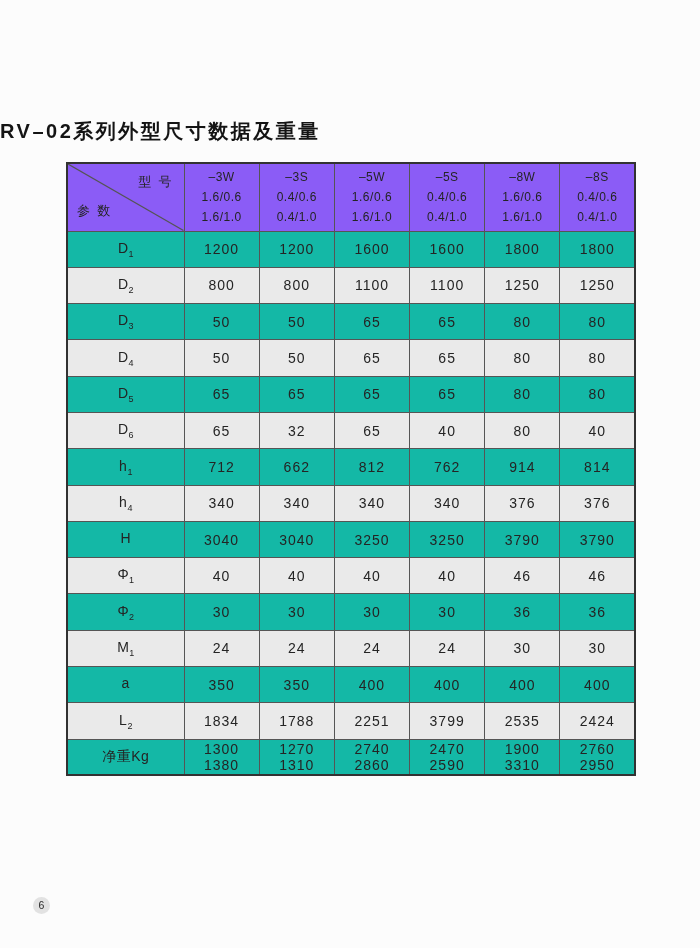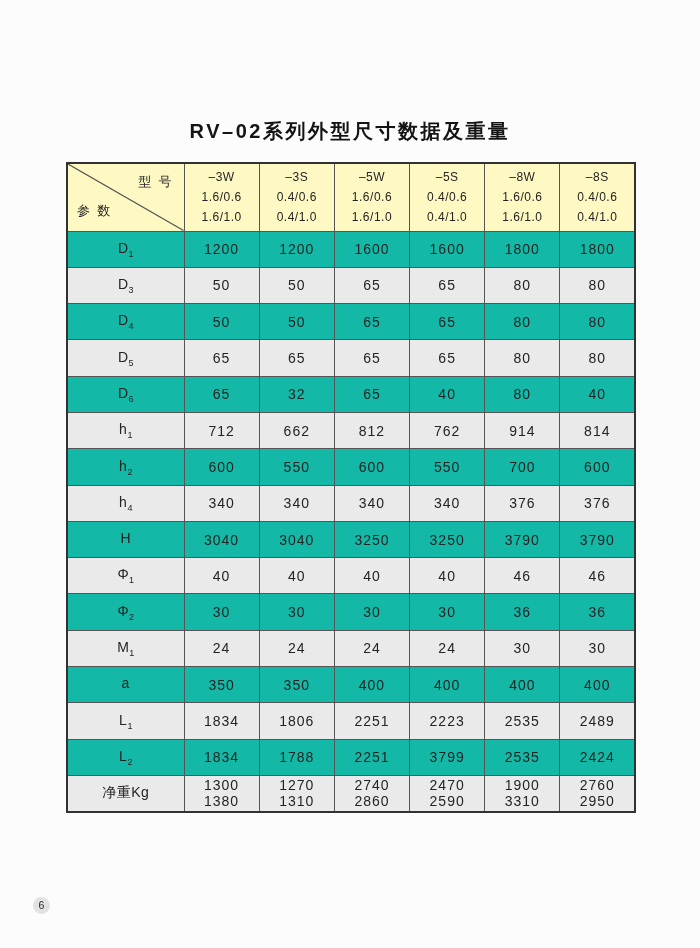--- a/index.html
+++ b/index.html
@@ -13,21 +13,20 @@
     width: 700px;
     height: 948px;
     background: #fcfcfc;
     overflow: hidden;
   }
   .page-title {
     position: absolute;
     top: 118px;
     left: 0;
     width: 100%;
-    text-align: center;
     font-size: 20px;
     font-weight: bold;
     color: #141414;
     letter-spacing: 2.5px;
   }
   .table-wrap {
     position: absolute;
     left: 66px;
     top: 162px;
     width: 568px;
@@ -40,21 +39,21 @@
     background: #ffffff;
   }
   table.spec th, table.spec td {
     border: 1px solid #555555;
     text-align: center;
     vertical-align: middle;
     color: #242424;
     overflow: hidden;
   }
   thead tr { height: 68px; }
-  thead th { background: #fef9c3; font-weight: normal; }
+  thead th { background: #8b5cf6; font-weight: normal; }
   th.model-head {
     font-size: 12px;
     line-height: 20px;
     white-space: pre-line;
     letter-spacing: 0.5px;
   }
   th.corner {
     position: relative;
     padding: 0;
   }
@@ -154,20 +153,29 @@
           <tr>
             <td class="param-label"><span>D</span><sub>1</sub></td>
             <td class="value-cell">1200</td>
             <td class="value-cell">1200</td>
             <td class="value-cell">1600</td>
             <td class="value-cell">1600</td>
             <td class="value-cell">1800</td>
             <td class="value-cell">1800</td>
           </tr>
           <tr>
+            <td class="param-label"><span>D</span><sub>2</sub></td>
+            <td class="value-cell">800</td>
+            <td class="value-cell">800</td>
+            <td class="value-cell">1100</td>
+            <td class="value-cell">1100</td>
+            <td class="value-cell">1250</td>
+            <td class="value-cell">1250</td>
+          </tr>
+          <tr>
             <td class="param-label"><span>D</span><sub>3</sub></td>
             <td class="value-cell">50</td>
             <td class="value-cell">50</td>
             <td class="value-cell">65</td>
             <td class="value-cell">65</td>
             <td class="value-cell">80</td>
             <td class="value-cell">80</td>
           </tr>
           <tr>
             <td class="param-label"><span>D</span><sub>4</sub></td>
@@ -199,29 +207,20 @@
           <tr>
             <td class="param-label"><span>h</span><sub>1</sub></td>
             <td class="value-cell">712</td>
             <td class="value-cell">662</td>
             <td class="value-cell">812</td>
             <td class="value-cell">762</td>
             <td class="value-cell">914</td>
             <td class="value-cell">814</td>
           </tr>
           <tr>
-            <td class="param-label"><span>h</span><sub>2</sub></td>
-            <td class="value-cell">600</td>
-            <td class="value-cell">550</td>
-            <td class="value-cell">600</td>
-            <td class="value-cell">550</td>
-            <td class="value-cell">700</td>
-            <td class="value-cell">600</td>
-          </tr>
-          <tr>
             <td class="param-label"><span>h</span><sub>4</sub></td>
             <td class="value-cell">340</td>
             <td class="value-cell">340</td>
             <td class="value-cell">340</td>
             <td class="value-cell">340</td>
             <td class="value-cell">376</td>
             <td class="value-cell">376</td>
           </tr>
           <tr>
             <td class="param-label"><span>H</span><sub></sub></td>
@@ -260,29 +259,20 @@
             <td class="value-cell">30</td>
           </tr>
           <tr>
             <td class="param-label"><span>a</span><sub></sub></td>
             <td class="value-cell">350</td>
             <td class="value-cell">350</td>
             <td class="value-cell">400</td>
             <td class="value-cell">400</td>
             <td class="value-cell">400</td>
             <td class="value-cell">400</td>
-          </tr>
-          <tr>
-            <td class="param-label"><span>L</span><sub>1</sub></td>
-            <td class="value-cell">1834</td>
-            <td class="value-cell">1806</td>
-            <td class="value-cell">2251</td>
-            <td class="value-cell">2223</td>
-            <td class="value-cell">2535</td>
-            <td class="value-cell">2489</td>
           </tr>
           <tr>
             <td class="param-label"><span>L</span><sub>2</sub></td>
             <td class="value-cell">1834</td>
             <td class="value-cell">1788</td>
             <td class="value-cell">2251</td>
             <td class="value-cell">3799</td>
             <td class="value-cell">2535</td>
             <td class="value-cell">2424</td>
           </tr>

